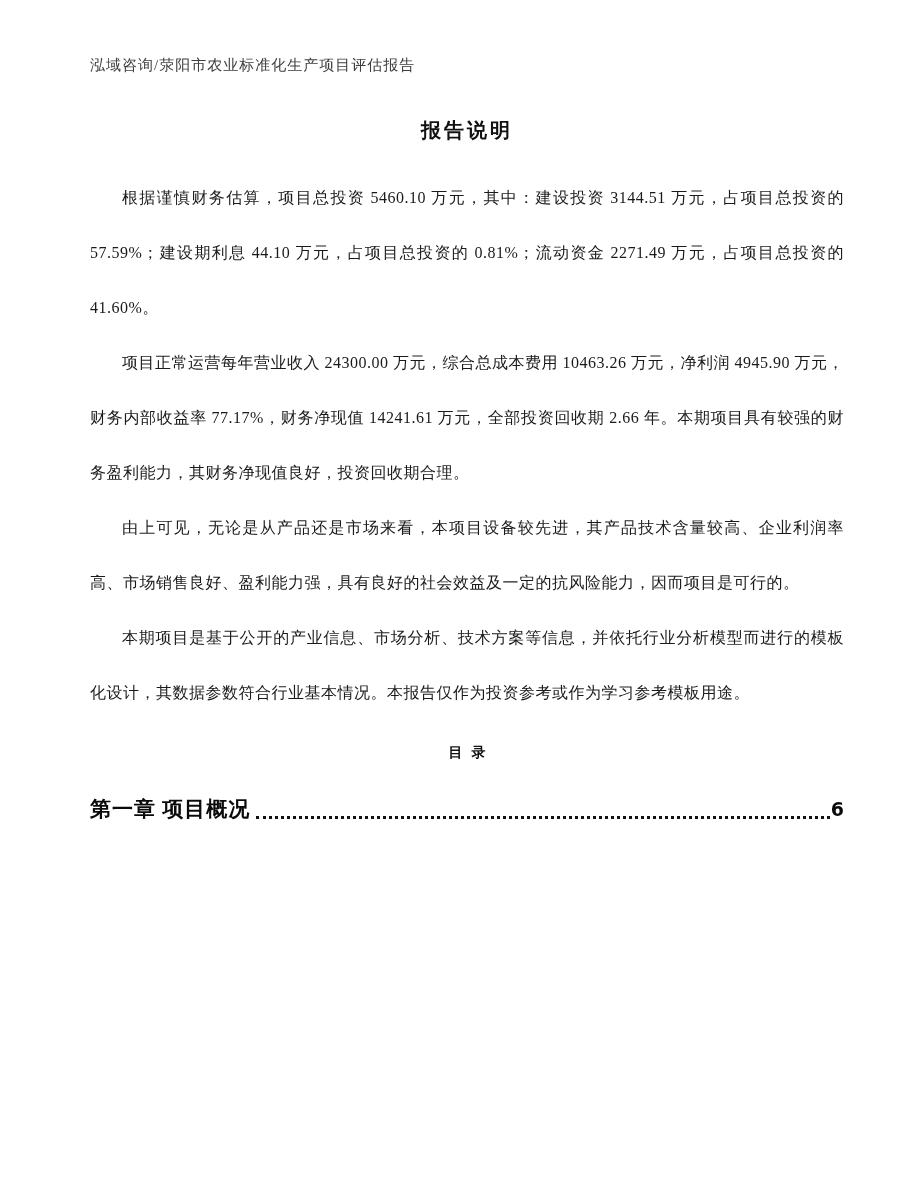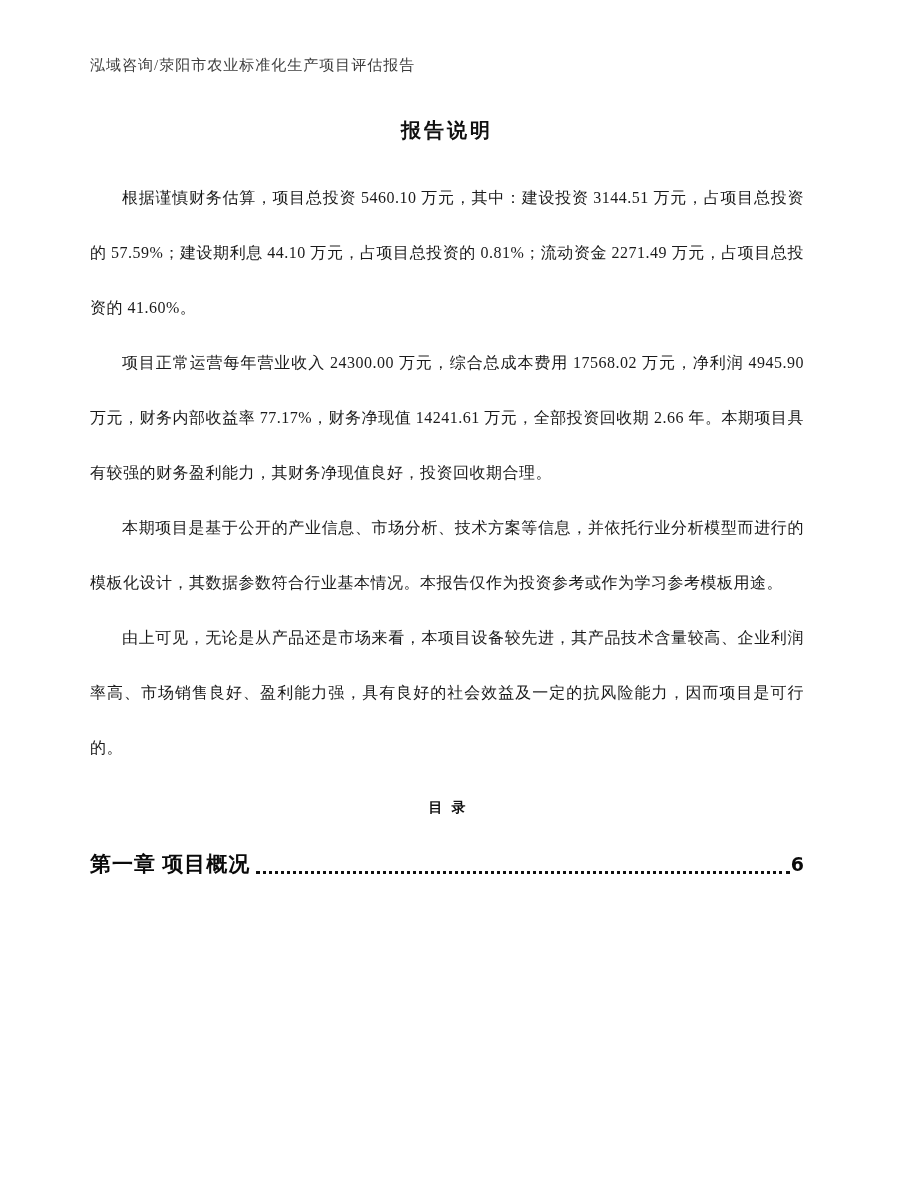--- a/index.html
+++ b/index.html
@@ -6,21 +6,21 @@
     margin: 0;
     padding: 0;
     background: #ffffff;
   }
   .page {
     position: relative;
     width: 920px;
     height: 1191px;
     background: #ffffff;
     box-sizing: border-box;
-    padding: 54px 116px 0 90px;
+    padding: 54px 76px 0 90px;
     font-family: "Liberation Serif", "DejaVu Serif", serif;
     color: #1a1a1a;
     overflow: hidden;
   }
   .doc-header {
     font-size: 15px;
     line-height: 22px;
     color: #3d3d3d;
     letter-spacing: 1px;
   }
@@ -86,23 +86,23 @@
 <body>
 
 <div class="page">
 
   <div class="doc-header">泓域咨询/荥阳市农业标准化生产项目评估报告</div>
 
   <h1 class="doc-title">报告说明</h1>
 
   <div class="report-body">
     <p>根据谨慎财务估算，项目总投资 5460.10 万元，其中：建设投资 3144.51 万元，占项目总投资的 57.59%；建设期利息 44.10 万元，占项目总投资的 0.81%；流动资金 2271.49 万元，占项目总投资的 41.60%。</p>
-    <p>项目正常运营每年营业收入 24300.00 万元，综合总成本费用 17568.02 万元，净利润 4945.90 万元，财务内部收益率 77.17%，财务净现值 14241.61 万元，全部投资回收期 2.66 年。本期项目具有较强的财务盈利能力，其财务净现值良好，投资回收期合理。</p>
+    <p>项目正常运营每年营业收入 24300.00 万元，综合总成本费用 10463.26 万元，净利润 4945.90 万元，财务内部收益率 77.17%，财务净现值 14241.61 万元，全部投资回收期 2.66 年。本期项目具有较强的财务盈利能力，其财务净现值良好，投资回收期合理。</p>
+    <p>由上可见，无论是从产品还是市场来看，本项目设备较先进，其产品技术含量较高、企业利润率高、市场销售良好、盈利能力强，具有良好的社会效益及一定的抗风险能力，因而项目是可行的。</p>
     <p>本期项目是基于公开的产业信息、市场分析、技术方案等信息，并依托行业分析模型而进行的模板化设计，其数据参数符合行业基本情况。本报告仅作为投资参考或作为学习参考模板用途。</p>
-    <p>由上可见，无论是从产品还是市场来看，本项目设备较先进，其产品技术含量较高、企业利润率高、市场销售良好、盈利能力强，具有良好的社会效益及一定的抗风险能力，因而项目是可行的。</p>
   </div>
 
   <h2 class="toc-title">目录</h2>
 
   <div class="toc-row">
     <span class="toc-label">第一章 项目概况</span>
     <span class="toc-leader"></span>
     <span class="toc-page">6</span>
   </div>
 

